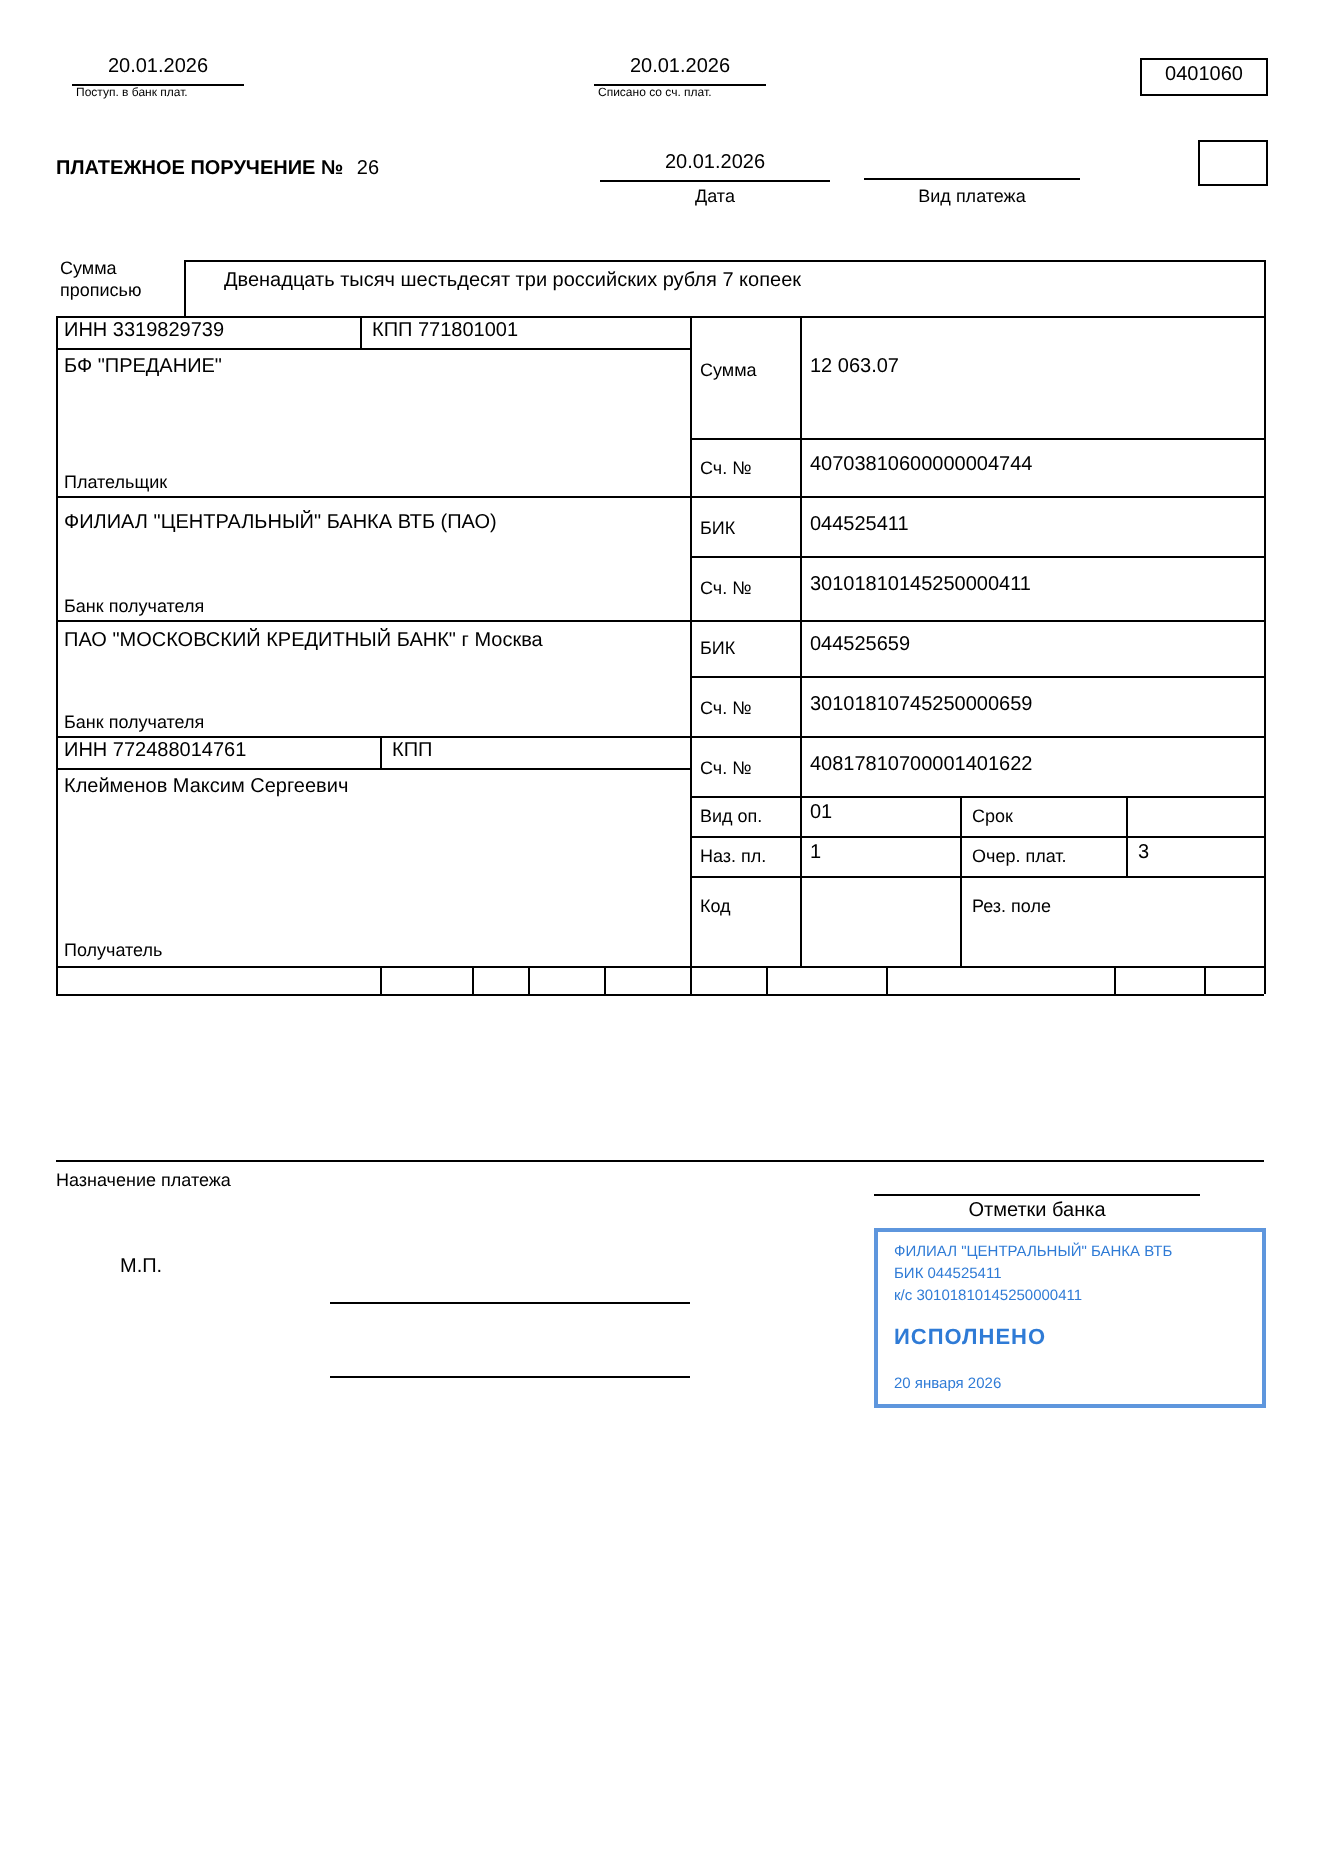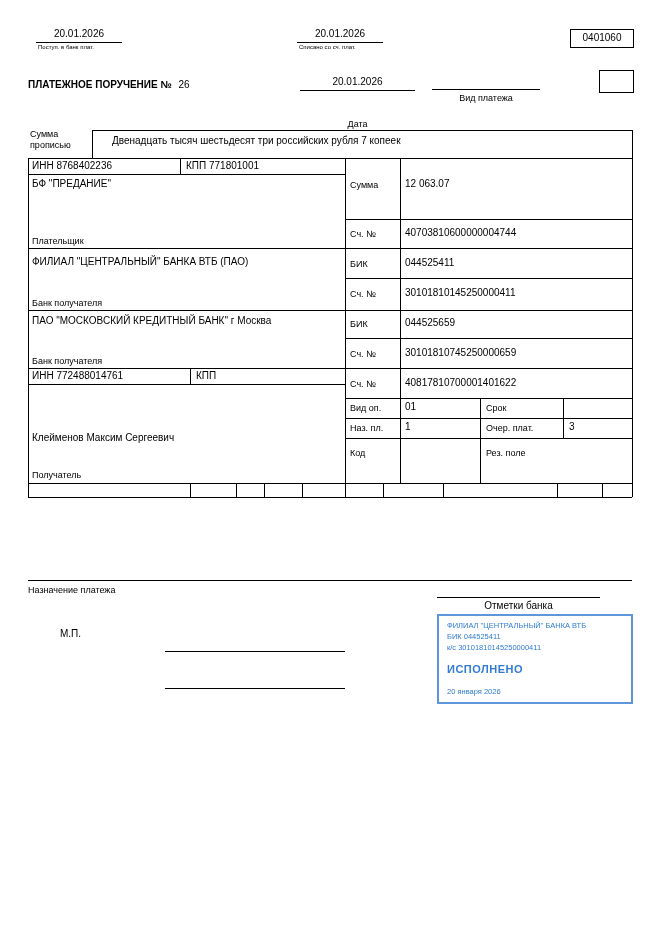--- a/index.html
+++ b/index.html
@@ -34,21 +34,21 @@
   <div class="t u c" style="left:297px;top:28px;width:86px;">20.01.2026</div>
   <div class="t tiny" style="left:299px;top:44px;">Списано со сч. плат.</div>
 
   <div class="box c" style="left:570px;top:29px;width:62px;height:17px;font-size:10px;line-height:15px;">0401060</div>
 
   <div class="t" style="left:28px;top:79px;">
     <span class="b">ПЛАТЕЖНОЕ ПОРУЧЕНИЕ №</span>
     <span style="margin-left:4px;">26</span>
   </div>
   <div class="t u c" style="left:300px;top:76px;width:115px;">20.01.2026</div>
-  <div class="t lbl c" style="left:300px;top:92px;width:115px;margin-top:26px;">Дата</div>
+  <div class="t lbl c" style="left:300px;top:92px;width:115px;">Дата</div>
   <div class="hl" style="left:432px;top:89px;width:108px;"></div>
   <div class="t lbl c" style="left:432px;top:92px;width:108px;">Вид платежа</div>
   <div class="box" style="left:599px;top:70px;width:33px;height:21px;"></div>
 
   <div class="t lbl" style="left:30px;top:128px;">Сумма</div>
   <div class="t lbl" style="left:30px;top:139px;">прописью</div>
   <div class="hl" style="left:92px;top:130px;width:540px;"></div>
   <div class="vl" style="left:92px;top:130px;height:28px;"></div>
   <div class="t" style="left:98px;top:135px;margin-left:14px;">Двенадцать тысяч шестьдесят три российских рубля 7 копеек</div>
 
@@ -79,21 +79,21 @@
   <div class="vl" style="left:190px;top:483px;height:14px;"></div>
   <div class="vl" style="left:236px;top:483px;height:14px;"></div>
   <div class="vl" style="left:264px;top:483px;height:14px;"></div>
   <div class="vl" style="left:302px;top:483px;height:14px;"></div>
   <div class="vl" style="left:345px;top:483px;height:14px;"></div>
   <div class="vl" style="left:383px;top:483px;height:14px;"></div>
   <div class="vl" style="left:443px;top:483px;height:14px;"></div>
   <div class="vl" style="left:557px;top:483px;height:14px;"></div>
   <div class="vl" style="left:602px;top:483px;height:14px;"></div>
 
-  <div class="t" style="left:32px;top:160px;">ИНН 8768402236</div>
+  <div class="t" style="left:32px;top:160px;">ИНН 3319829739</div>
   <div class="t" style="left:186px;top:160px;">КПП 771801001</div>
   <div class="t" style="left:32px;top:178px;">БФ "ПРЕДАНИЕ"</div>
   <div class="t lbl" style="left:32px;top:235px;">Плательщик</div>
   <div class="t lbl" style="left:350px;top:179px;">Сумма</div>
   <div class="t" style="left:405px;top:178px;">12 063.07</div>
   <div class="t lbl" style="left:350px;top:228px;">Сч. №</div>
   <div class="t" style="left:405px;top:227px;">40703810600000004744</div>
 
   <div class="t" style="left:32px;top:256px;">ФИЛИАЛ "ЦЕНТРАЛЬНЫЙ" БАНКА ВТБ (ПАО)</div>
   <div class="t lbl" style="left:32px;top:297px;">Банк получателя</div>
@@ -104,21 +104,21 @@
 
   <div class="t" style="left:32px;top:315px;">ПАО "МОСКОВСКИЙ КРЕДИТНЫЙ БАНК" г Москва</div>
   <div class="t lbl" style="left:32px;top:355px;">Банк получателя</div>
   <div class="t lbl" style="left:350px;top:318px;">БИК</div>
   <div class="t" style="left:405px;top:317px;">044525659</div>
   <div class="t lbl" style="left:350px;top:348px;">Сч. №</div>
   <div class="t" style="left:405px;top:347px;">30101810745250000659</div>
 
   <div class="t" style="left:32px;top:370px;">ИНН 772488014761</div>
   <div class="t" style="left:196px;top:370px;">КПП</div>
-  <div class="t" style="left:32px;top:388px;margin-top:44px;">Клейменов Максим Сергеевич</div>
+  <div class="t" style="left:32px;top:388px;">Клейменов Максим Сергеевич</div>
   <div class="t lbl" style="left:32px;top:469px;">Получатель</div>
   <div class="t lbl" style="left:350px;top:378px;">Сч. №</div>
   <div class="t" style="left:405px;top:377px;">40817810700001401622</div>
 
   <div class="t lbl" style="left:350px;top:402px;">Вид оп.</div>
   <div class="t" style="left:405px;top:401px;">01</div>
   <div class="t lbl" style="left:486px;top:402px;">Срок</div>
 
   <div class="t lbl" style="left:350px;top:422px;">Наз. пл.</div>
   <div class="t" style="left:405px;top:421px;">1</div>

